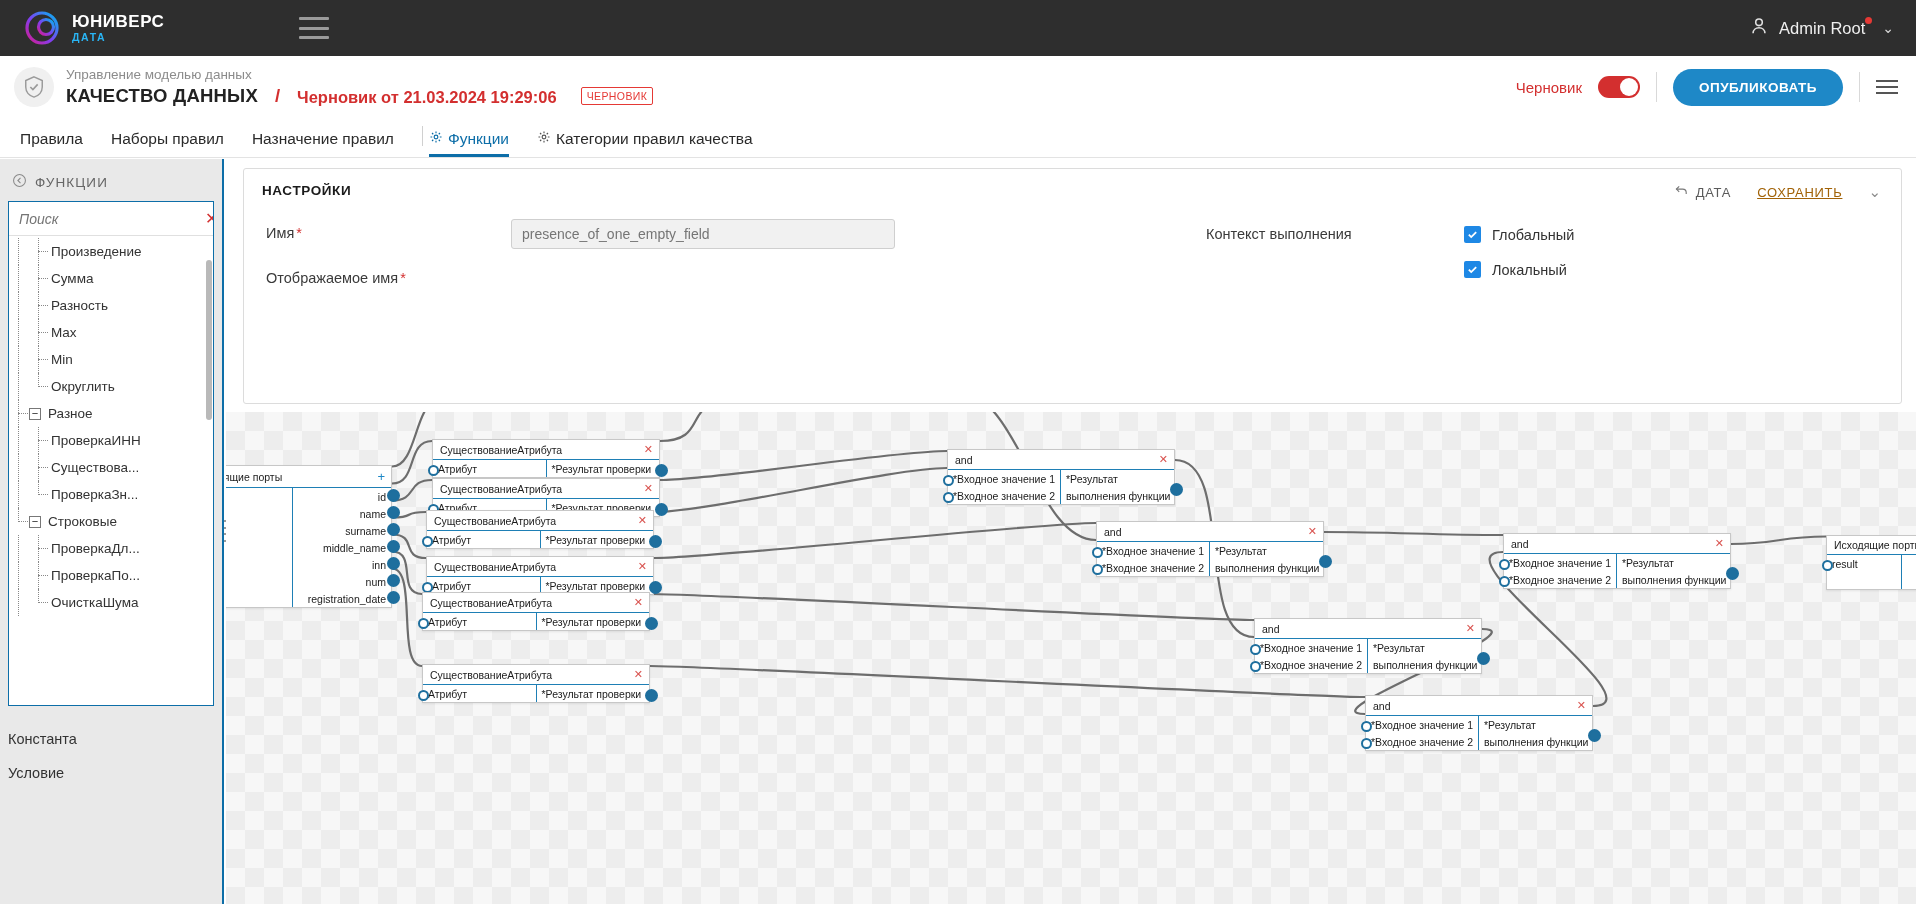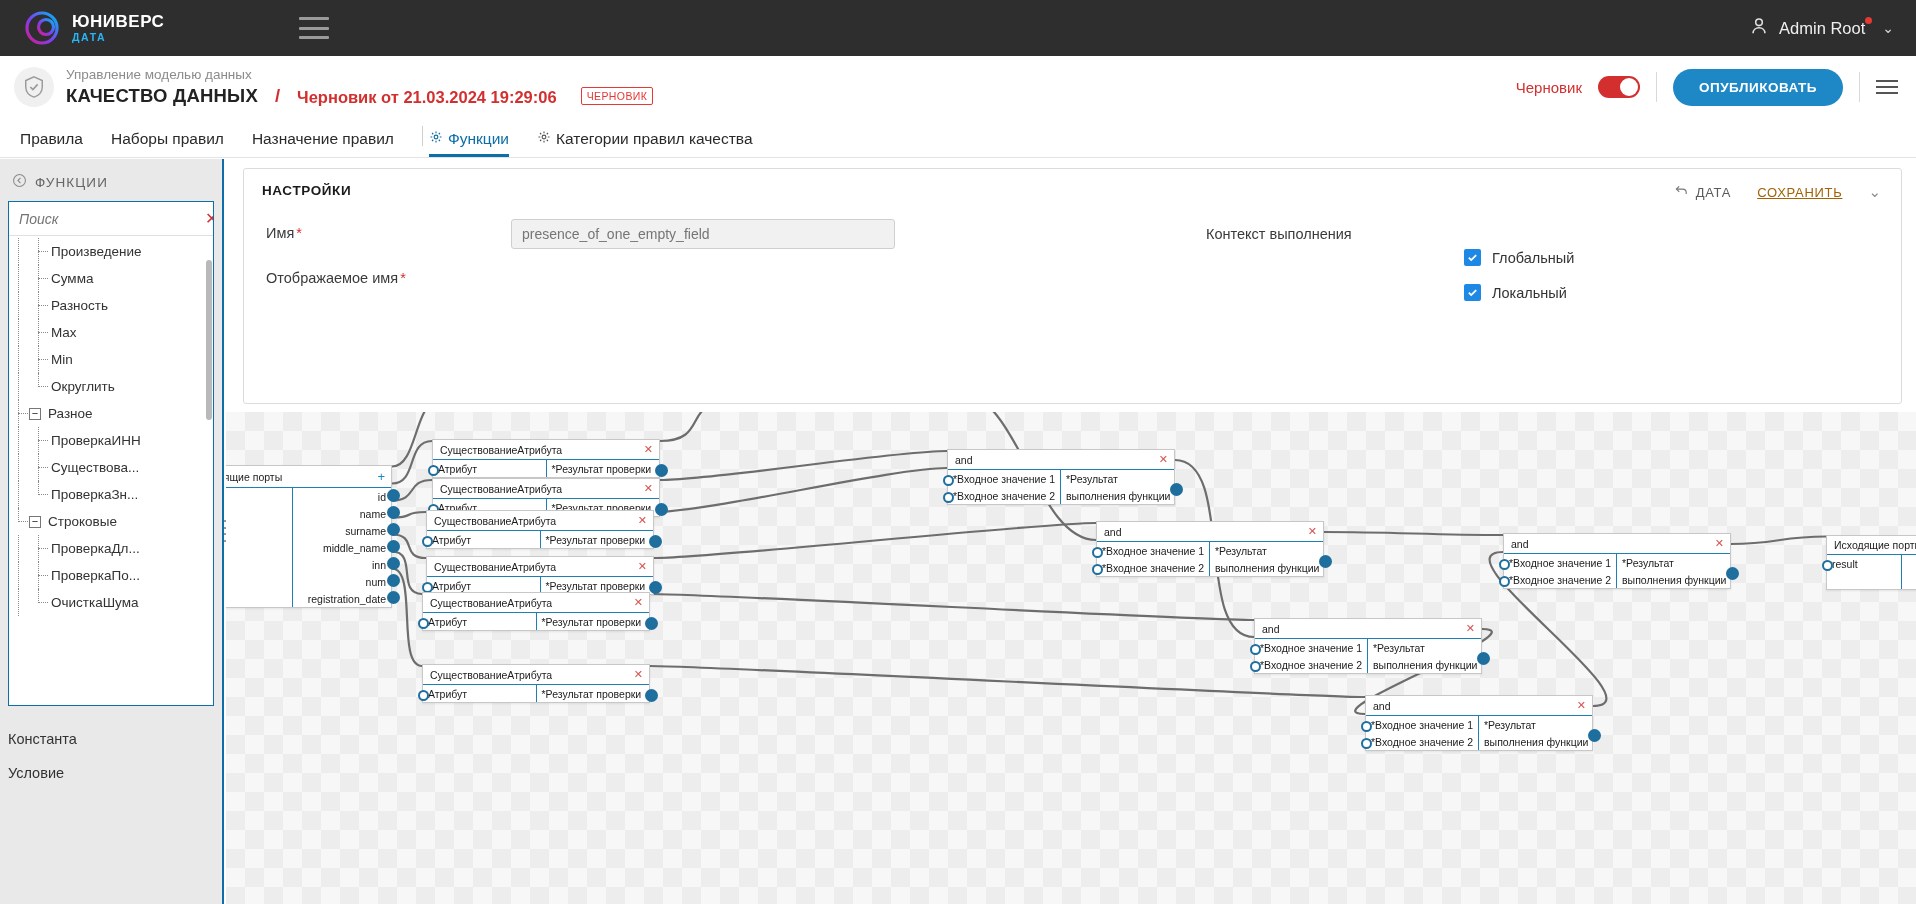--- a/index.html
+++ b/index.html
@@ -206,21 +206,21 @@
     padding:0 10px; font-size:14px; font-family:inherit; color:#333;
     outline:none; background:#fff;
   }
   .finput.disabled { background:#f1f1f1; color:#a9a9a9; }
   .ftext {
     width:384px; height:52px; border:1px solid #cfcfcf; border-radius:3px;
     padding:6px 10px; font-size:14px; font-family:inherit; resize:none; outline:none;
   }
   .form-right { display:flex; padding-left:32px; padding-top:7px; }
   .ctx-label { font-size:14.5px; color:#3a3a3a; width:258px; }
-  .checks { display:flex; flex-direction:column; gap:18px;justify-content:flex-end; }
+  .checks { display:flex; flex-direction:column; gap:18px; }
   .chk { display:flex; align-items:center; gap:11px; cursor:pointer; }
   .chkbox {
     width:17px; height:17px; background:#1e88e5; border-radius:2px;
     display:flex; align-items:center; justify-content:center;
   }
   .chkbox svg { display:block; }
   .chk span { font-size:14.5px; color:#333; }
 
   
   .canvas {

